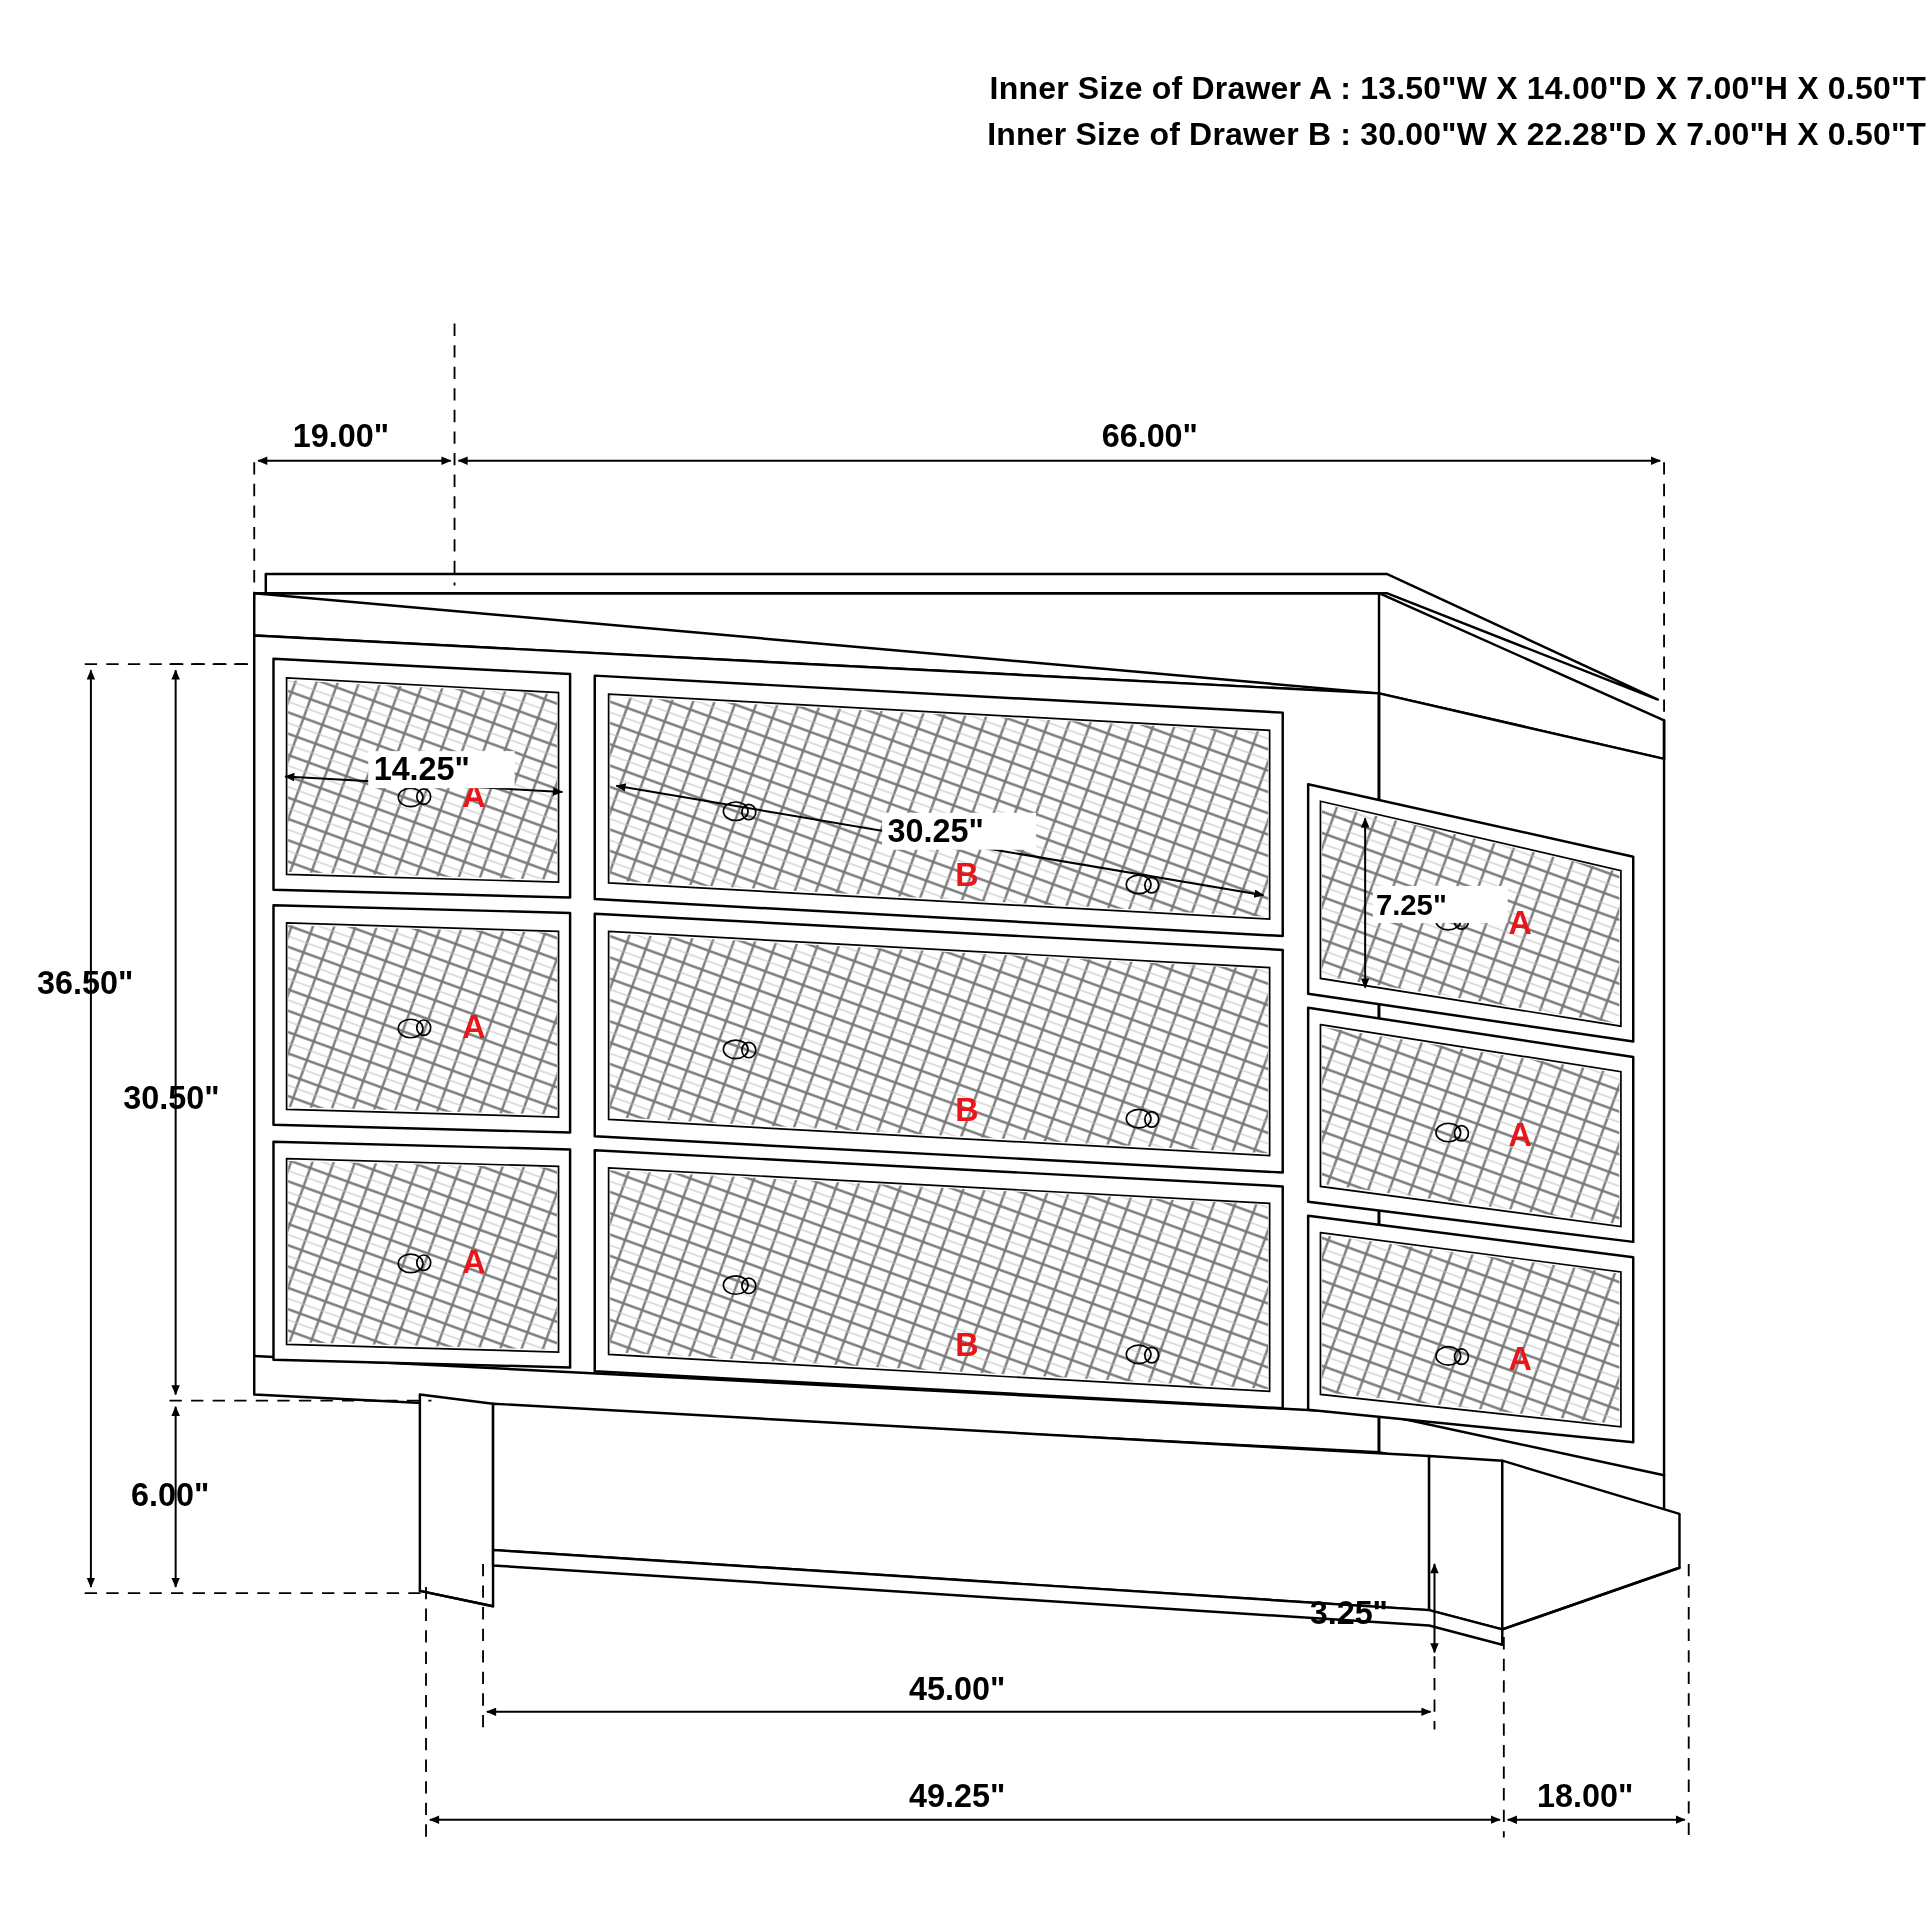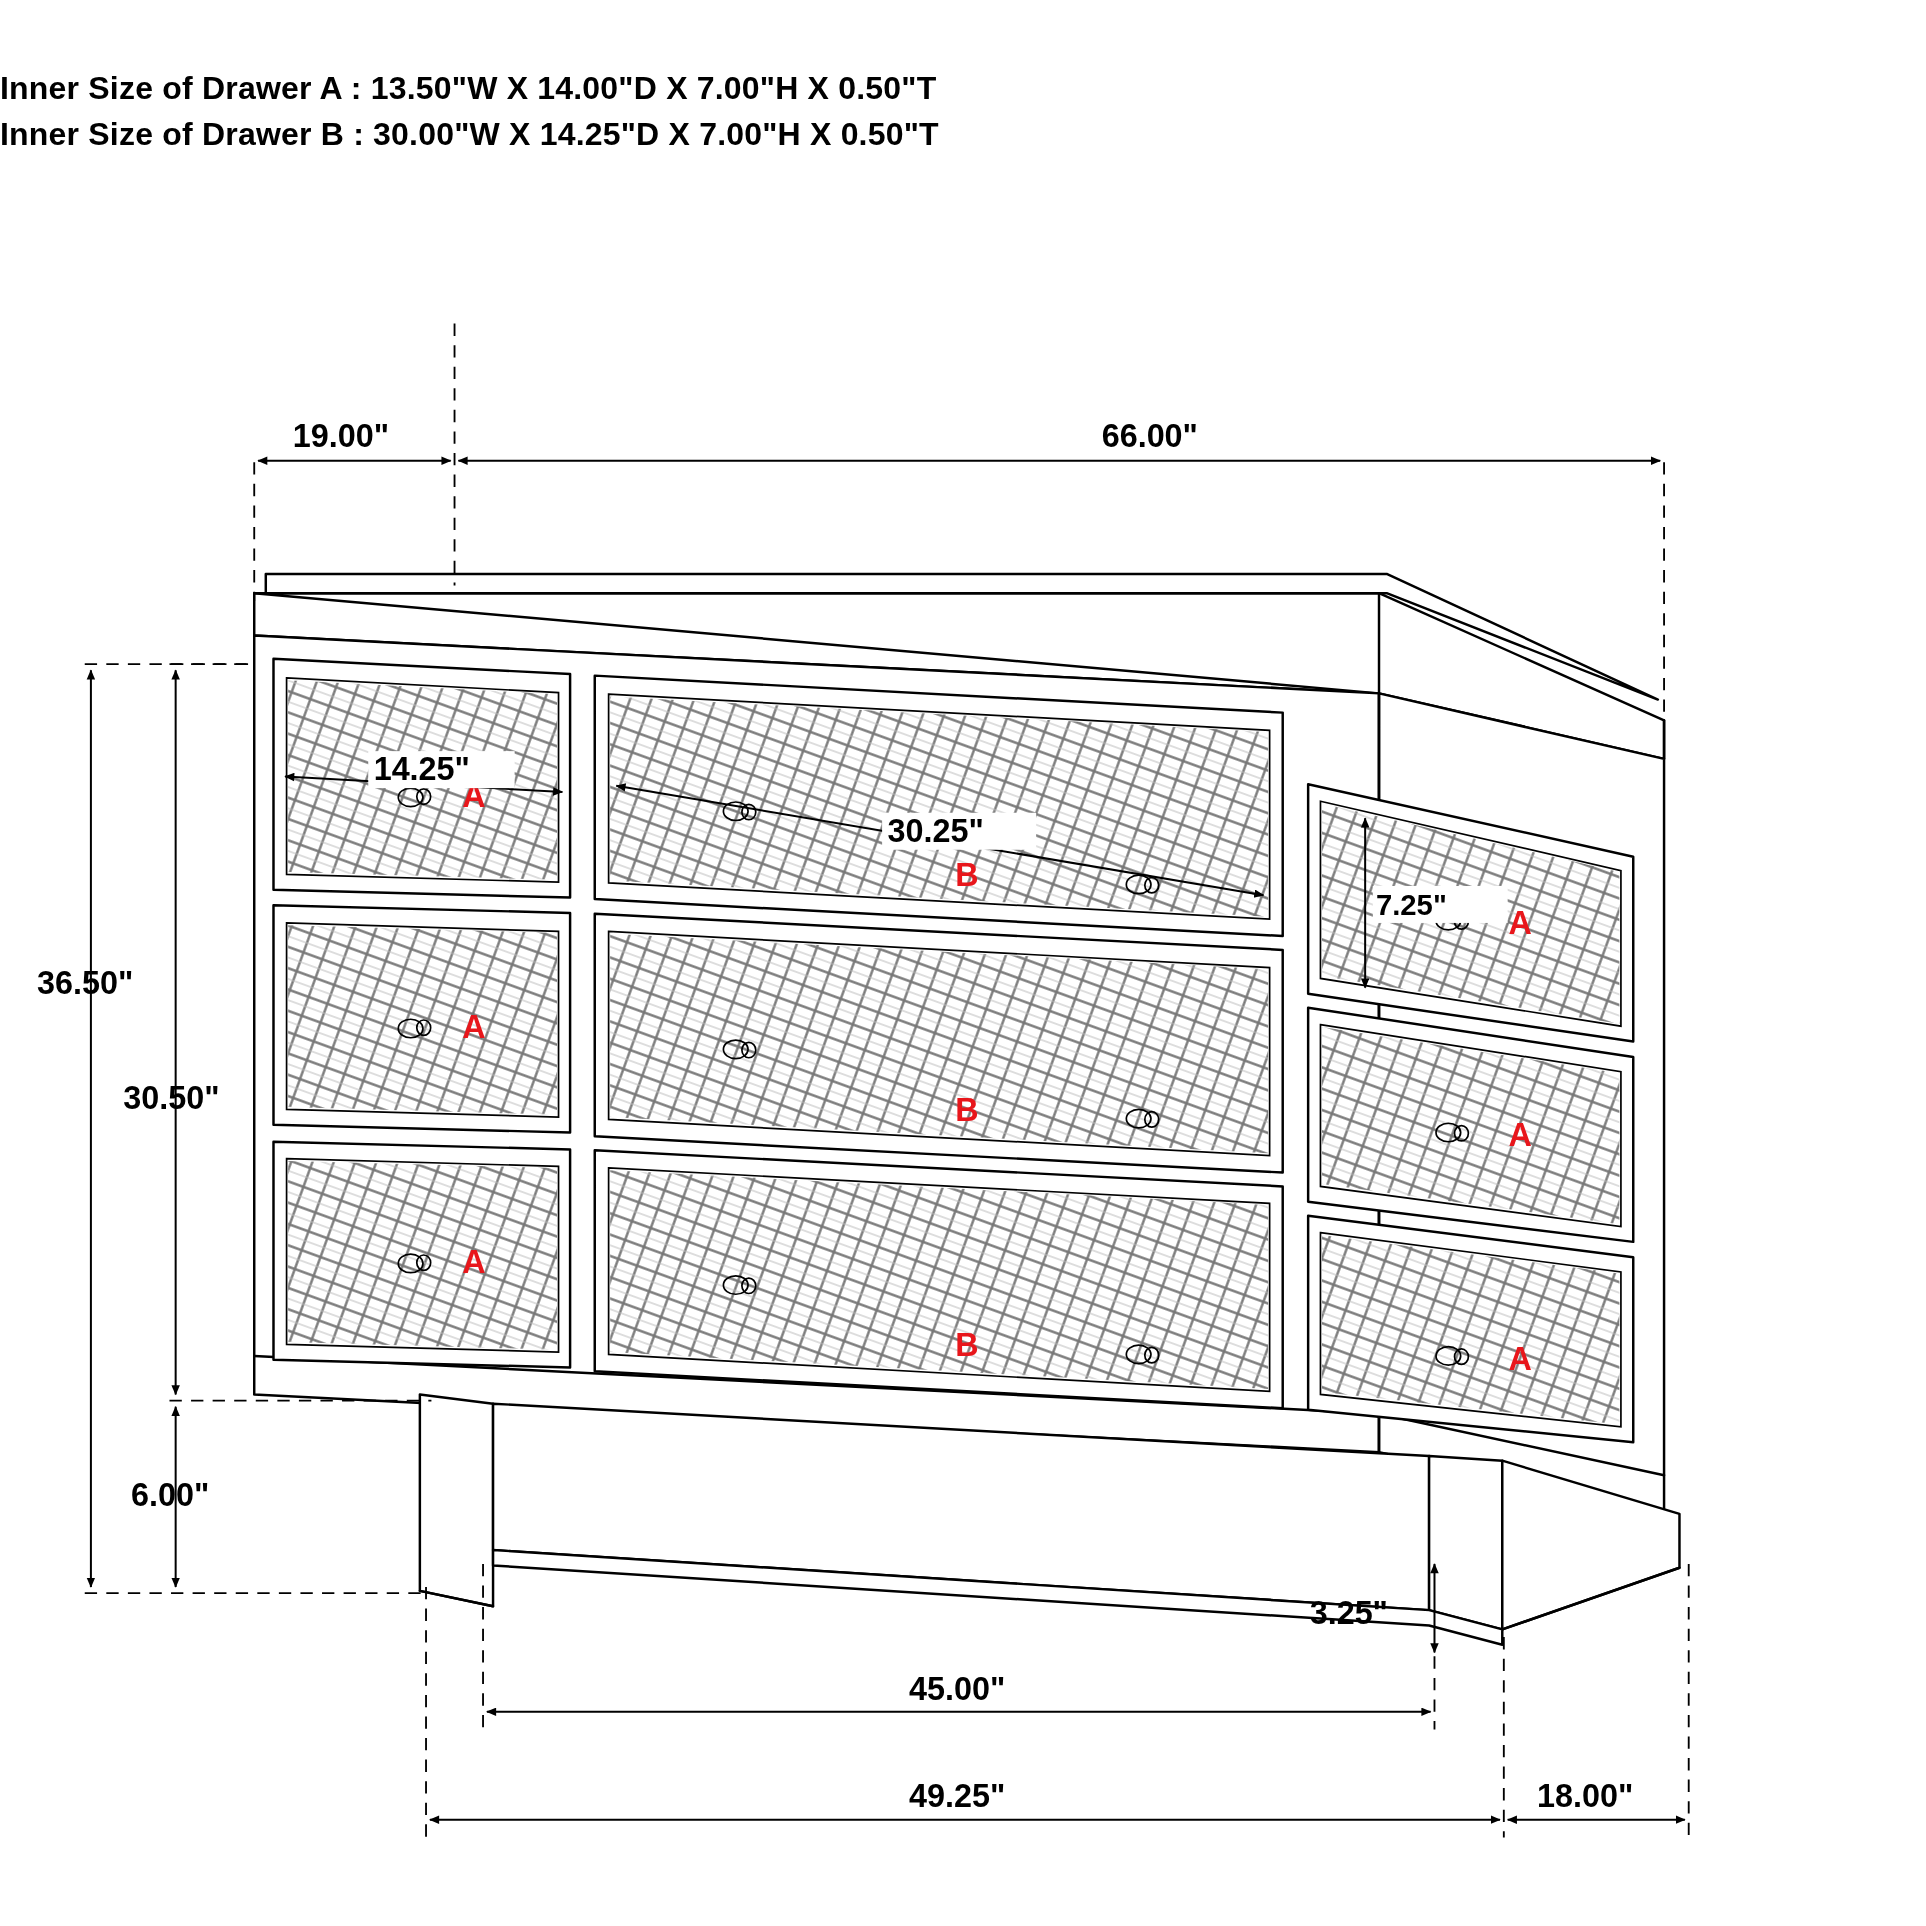--- a/index.html
+++ b/index.html
@@ -19,21 +19,21 @@
     position: absolute;
     left: 0; top: 0;
     width: 1926px;
     height: 1926px;
   }
   .header-block {
     position: absolute;
     left: 0;
     top: 65px;
     width: 1926px;
-    text-align: left;
+    text-align: right;
   }
   .header-line {
     font-size: 32px;
     font-weight: bold;
     letter-spacing: 0.2px;
     line-height: 1.45;
     white-space: nowrap;
   }
   svg#drawing {
     position: absolute;
@@ -87,21 +87,21 @@
     fill: #ffffff;
   }
 </style>
 </head>
 <body>
 
 <div id="diagram-root">
 
   <div class="header-block">
     <div class="header-line">Inner Size of Drawer A : 13.50"W X 14.00"D X 7.00"H X 0.50"T</div>
-    <div class="header-line">Inner Size of Drawer B : 30.00"W X 14.25"D X 7.00"H X 0.50"T</div>
+    <div class="header-line">Inner Size of Drawer B : 30.00"W X 22.28"D X 7.00"H X 0.50"T</div>
   </div>
 
   <svg id="drawing" viewBox="0 0 2500 2500">
     <defs>
       <pattern id="weave" width="26" height="26" patternUnits="userSpaceOnUse" patternTransform="rotate(20)">
         <rect width="26" height="26" fill="#ffffff"></rect>
         <path d="M0 13 H26 M13 0 V26" stroke="#777777" stroke-width="3"></path>
         <path d="M0 0 H26 M0 26 H26" stroke="#bbbbbb" stroke-width="1.4"></path>
       </pattern>
       <marker id="arrowEnd" markerWidth="16" markerHeight="16" refX="12" refY="5.5" orient="auto" markerUnits="userSpaceOnUse">

